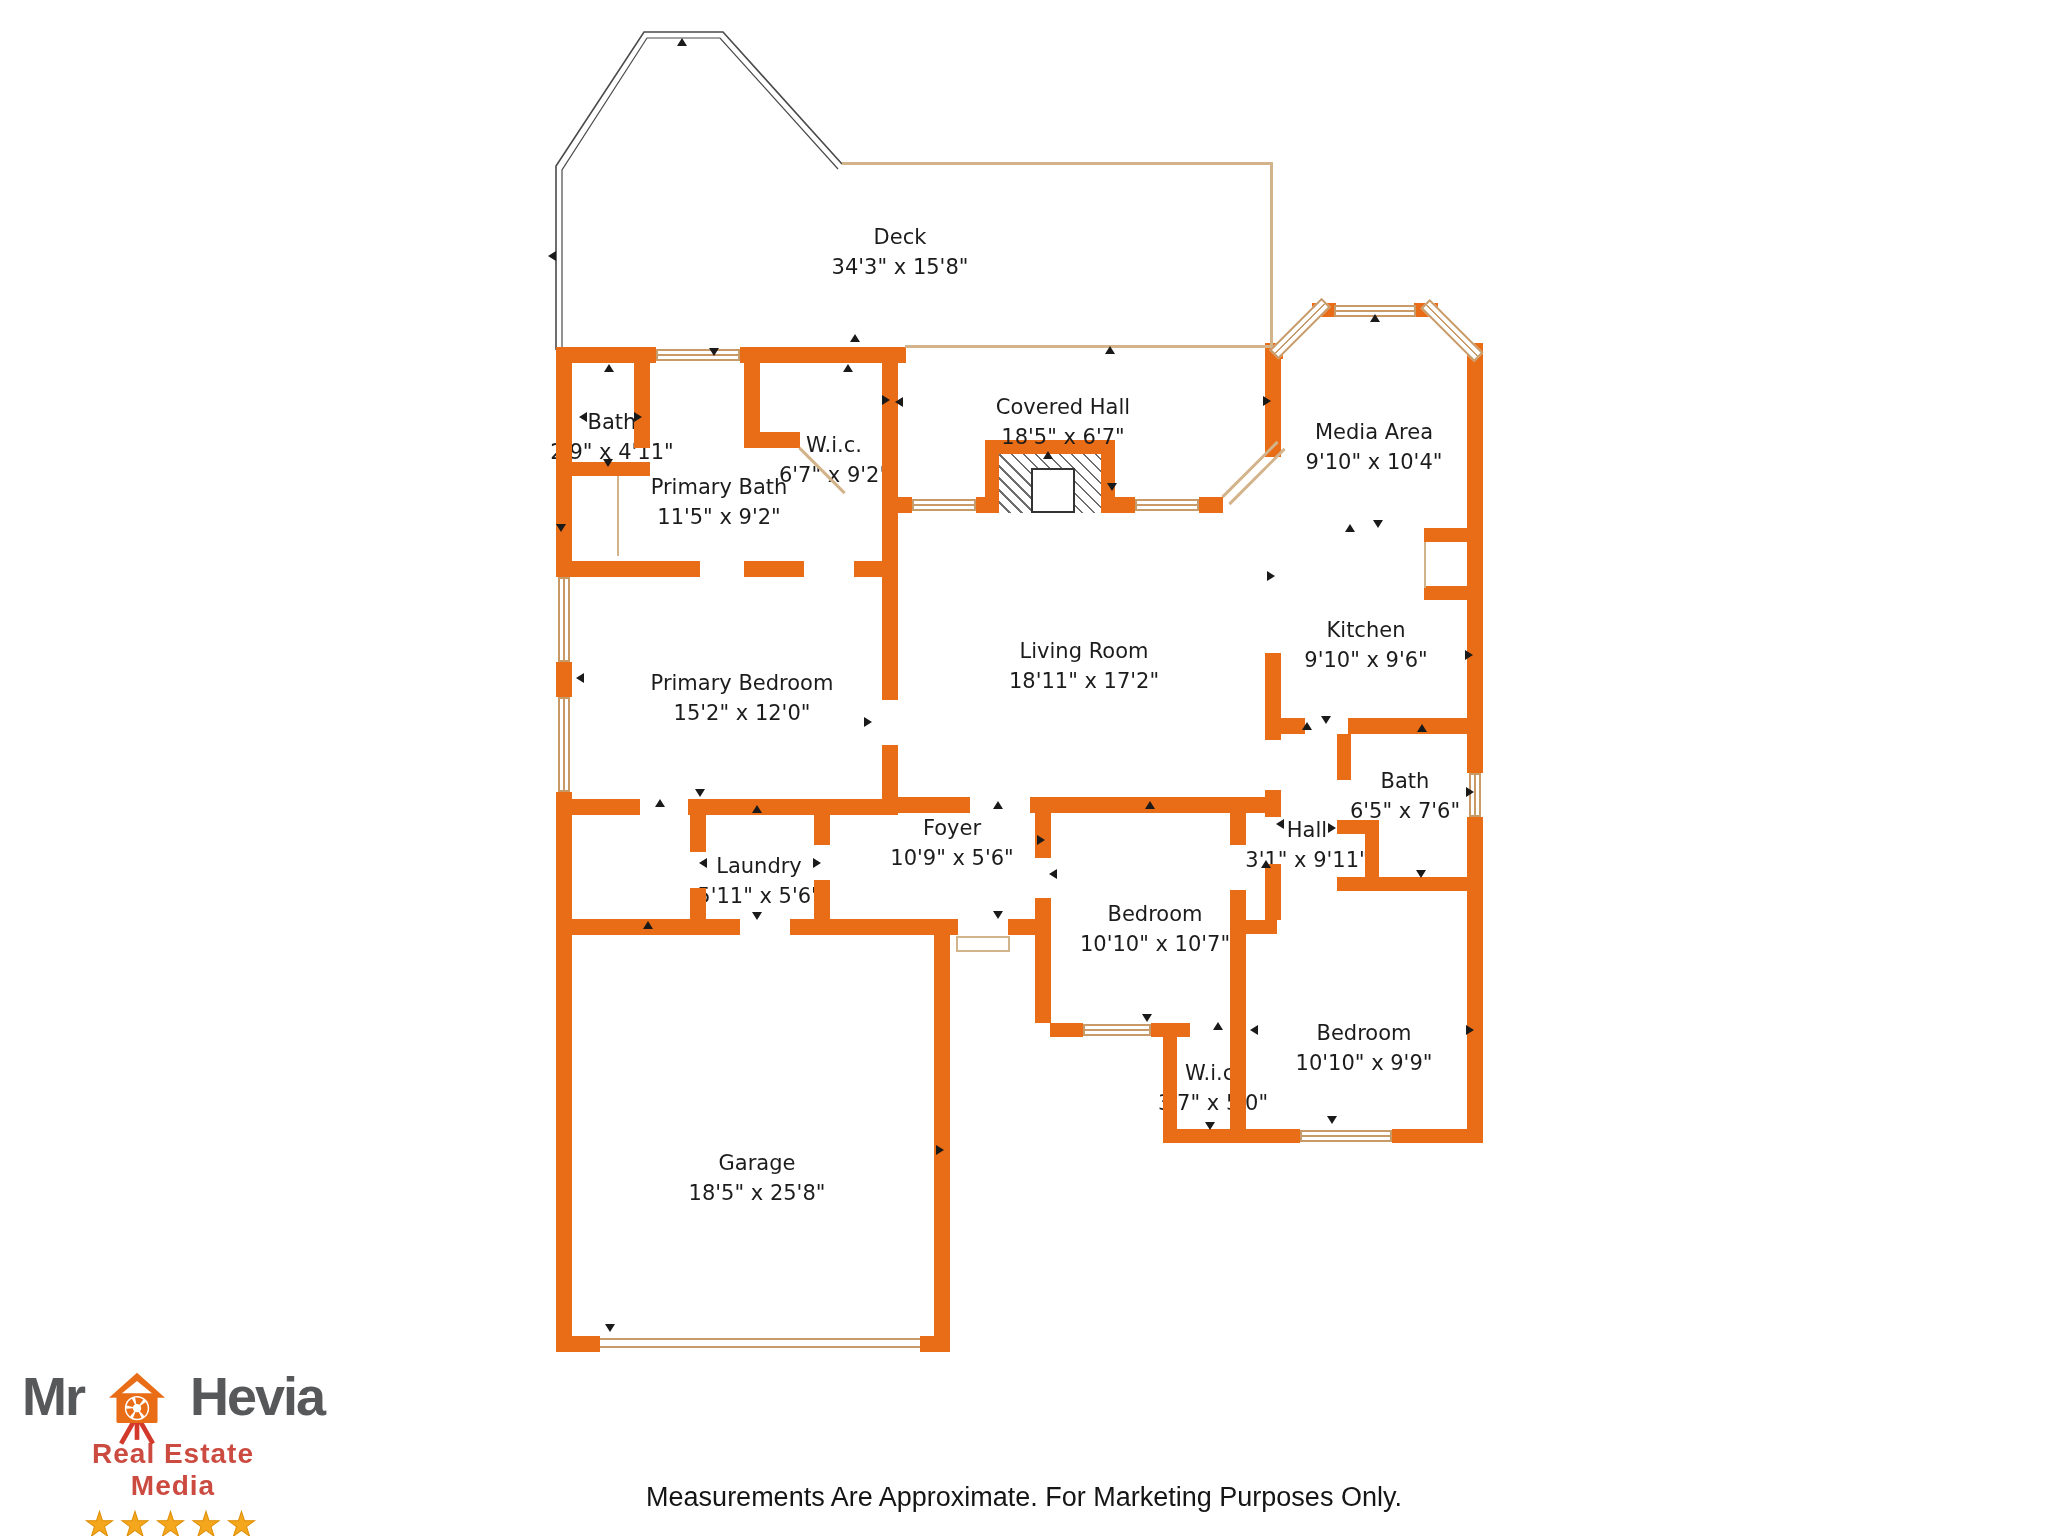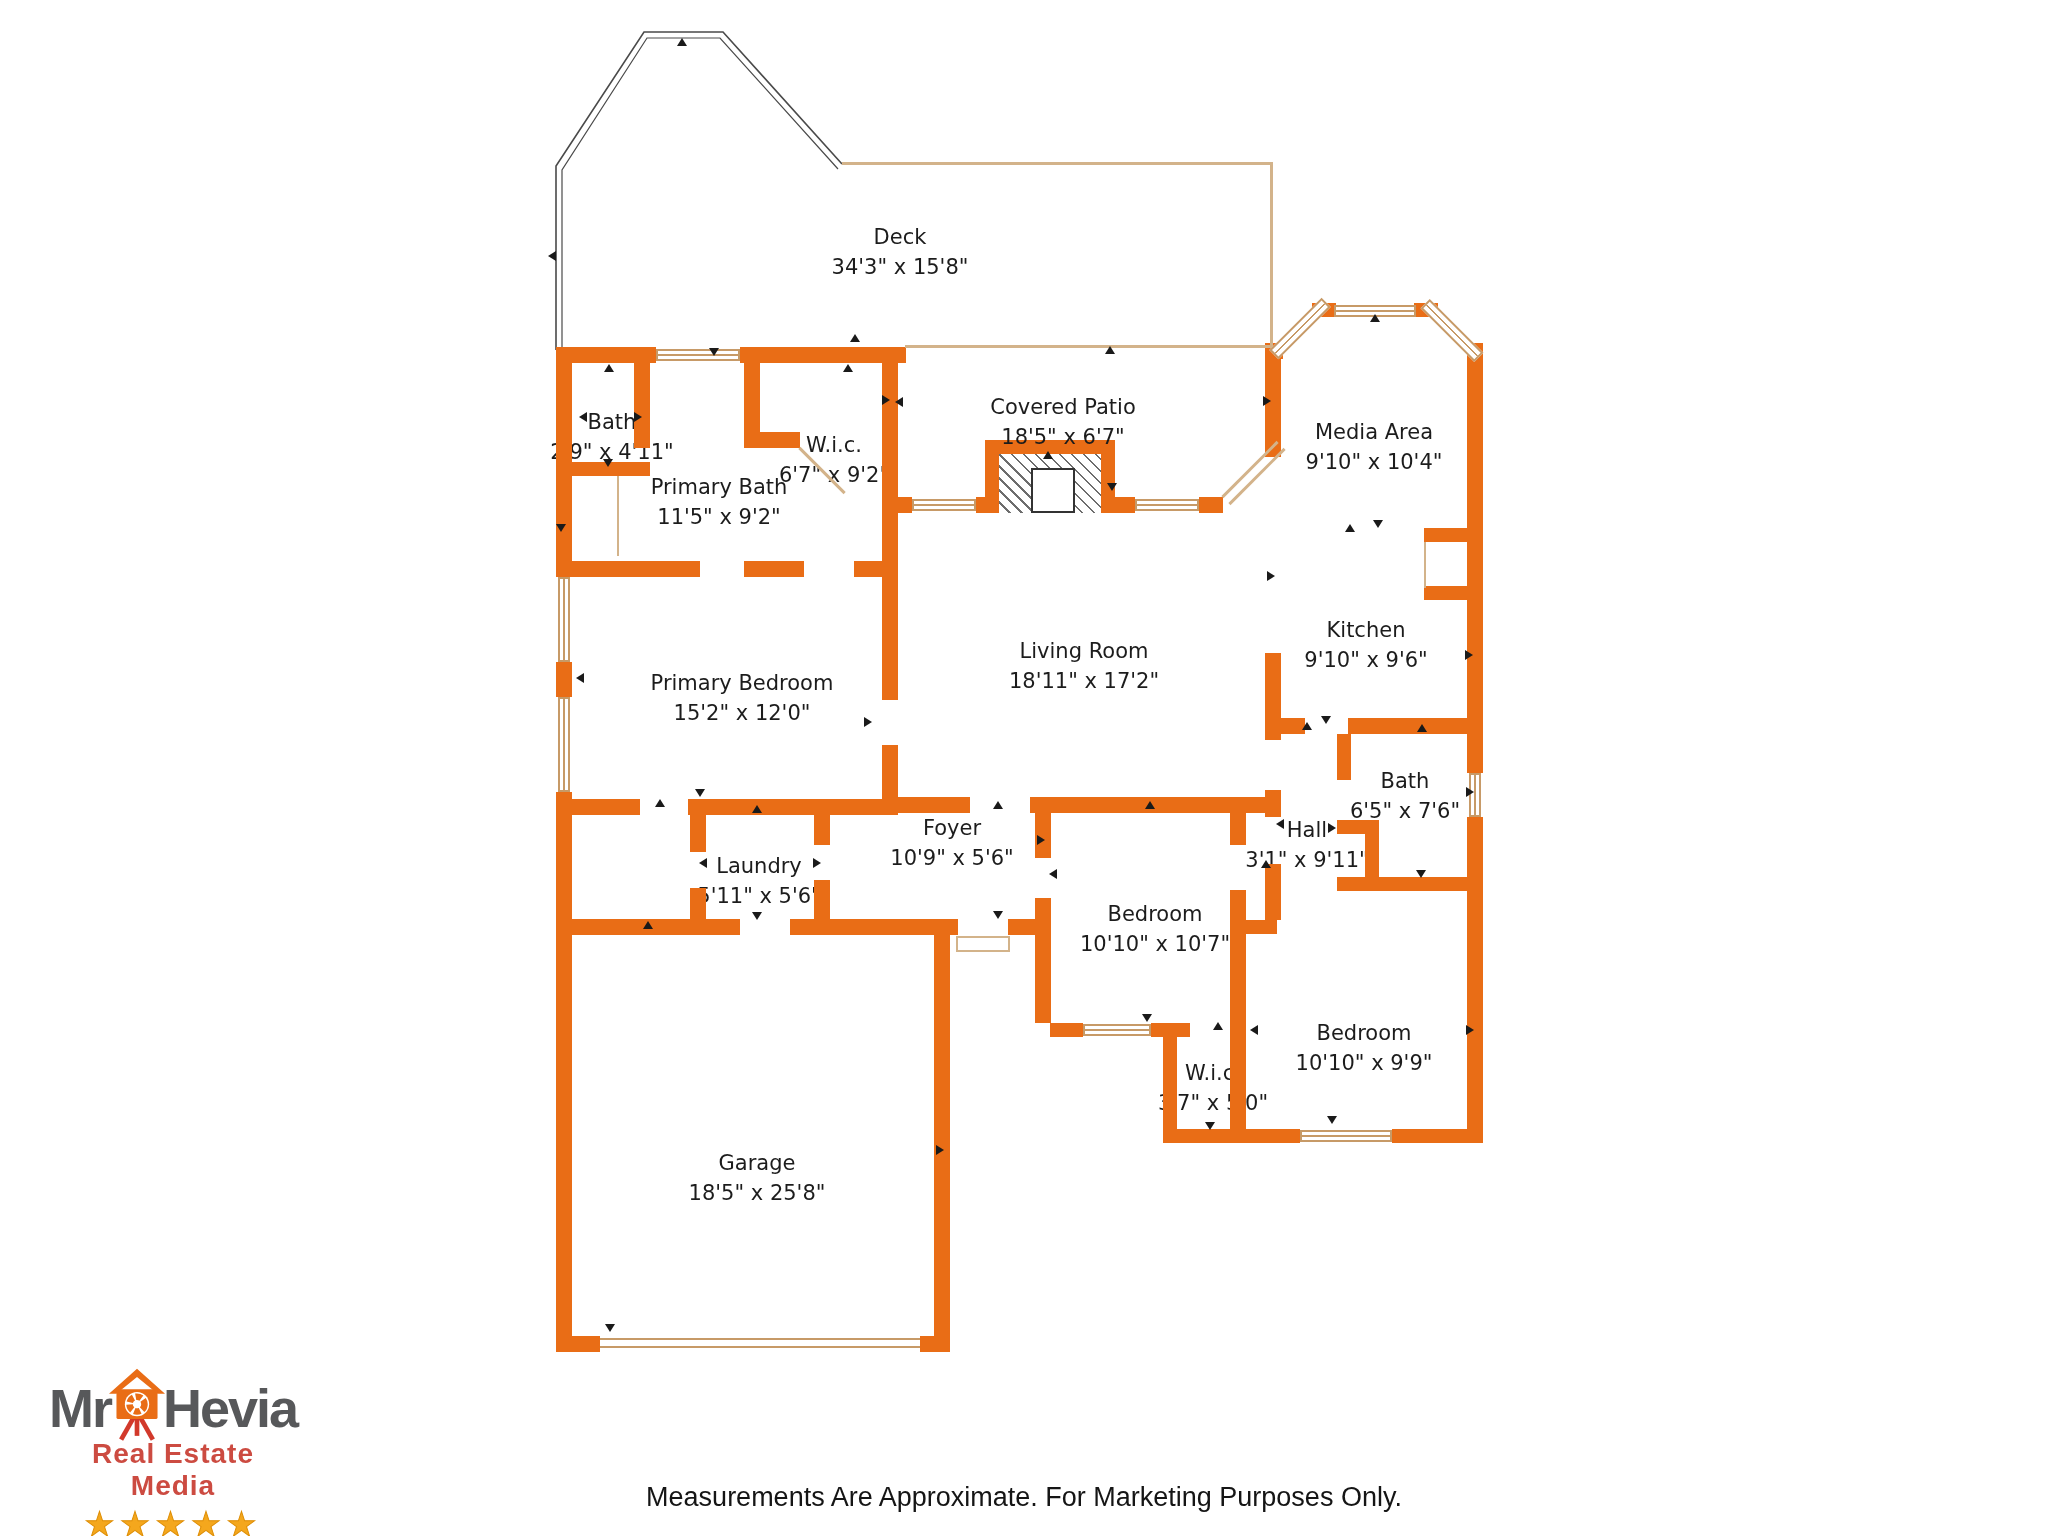--- a/index.html
+++ b/index.html
@@ -21,21 +21,21 @@
   .deck-svg{position:absolute;left:0;top:0;}
   #fireplace{position:absolute;left:985px;top:440px;width:130px;height:73px;background:var(--wall,#E96D16);}
   #fireplace .hatch{position:absolute;left:14px;top:14px;width:102px;height:59px;
        background:repeating-linear-gradient(45deg,#ffffff 0 7px,#6d6d6d 7px 8.5px);}
   #fireplace .firebox{position:absolute;left:46px;top:28px;width:44px;height:45px;background:#fff;border:2px solid #333;box-sizing:border-box;}
   #garage-door{position:absolute;left:600px;top:1338px;width:330px;height:10px;background:#fff;
        border-top:2px solid var(--trim,#C79A67);border-bottom:2px solid var(--trim,#C79A67);box-sizing:border-box;}
   #front-step{position:absolute;left:956px;top:936px;width:54px;height:16px;border:2px solid var(--patio,#D3B38A);box-sizing:border-box;}
   
   #logo{position:absolute;left:48px;top:1366px;width:250px;text-align:center;font-family:"Liberation Sans",sans-serif;}
-  #logo .row{display:flex;align-items:flex-end;justify-content:center;height:72px;}
+  #logo .row{display:flex;justify-content:center;height:72px;gap:27px;}
   #logo .brand{font-size:54px;font-weight:700;color:var(--logogray,#57585A);letter-spacing:-2px;line-height:60px;}
   #logo .house{width:56px;height:76px;margin:0 -2px;position:relative;top:6px;}
   #logo .tagline{font-size:28px;color:var(--logored,#CC4B41);letter-spacing:1px;margin-top:0px;font-weight:700;}
   #logo .stars{font-size:34px;letter-spacing:5px;color:var(--star,#F4A71D);margin-top:2px;-webkit-text-stroke:1px #DE8E05;}
   #footer{position:absolute;left:50%;top:1482px;transform:translateX(-50%);
        font-family:"Liberation Sans",sans-serif;font-size:27px;font-weight:500;color:#151515;white-space:nowrap;}
 </style>
 </head>
 <body>
 
@@ -51,21 +51,21 @@
     <div class="firebox"></div>
   </div>
 
   <div id="garage-door"></div>
   <div id="front-step"></div>
 
   <div class="lbl" style="left:900px;top:222px"><span>Deck</span><br><span>34'3" x 15'8"</span></div>
   <div class="lbl" style="left:612px;top:407px"><span>Bath</span><br><span>2'9" x 4'11"</span></div>
   <div class="lbl" style="left:834px;top:430px"><span>W.i.c.</span><br><span>6'7" x 9'2"</span></div>
   <div class="lbl" style="left:719px;top:472px"><span>Primary Bath</span><br><span>11'5" x 9'2"</span></div>
-  <div class="lbl" style="left:1063px;top:392px"><span>Covered Patio</span><br><span>18'5" x 6'7"</span></div>
+  <div class="lbl" style="left:1063px;top:392px"><span>Covered Hall</span><br><span>18'5" x 6'7"</span></div>
   <div class="lbl" style="left:1374px;top:417px"><span>Media Area</span><br><span>9'10" x 10'4"</span></div>
   <div class="lbl" style="left:1366px;top:615px"><span>Kitchen</span><br><span>9'10" x 9'6"</span></div>
   <div class="lbl" style="left:1084px;top:636px"><span>Living Room</span><br><span>18'11" x 17'2"</span></div>
   <div class="lbl" style="left:742px;top:668px"><span>Primary Bedroom</span><br><span>15'2" x 12'0"</span></div>
   <div class="lbl" style="left:1405px;top:766px"><span>Bath</span><br><span>6'5" x 7'6"</span></div>
   <div class="lbl" style="left:952px;top:813px"><span>Foyer</span><br><span>10'9" x 5'6"</span></div>
   <div class="lbl" style="left:1307px;top:815px"><span>Hall</span><br><span>3'1" x 9'11"</span></div>
   <div class="lbl" style="left:759px;top:851px"><span>Laundry</span><br><span>5'11" x 5'6"</span></div>
   <div class="lbl" style="left:1155px;top:899px"><span>Bedroom</span><br><span>10'10" x 10'7"</span></div>
   <div class="lbl" style="left:1364px;top:1018px"><span>Bedroom</span><br><span>10'10" x 9'9"</span></div>

